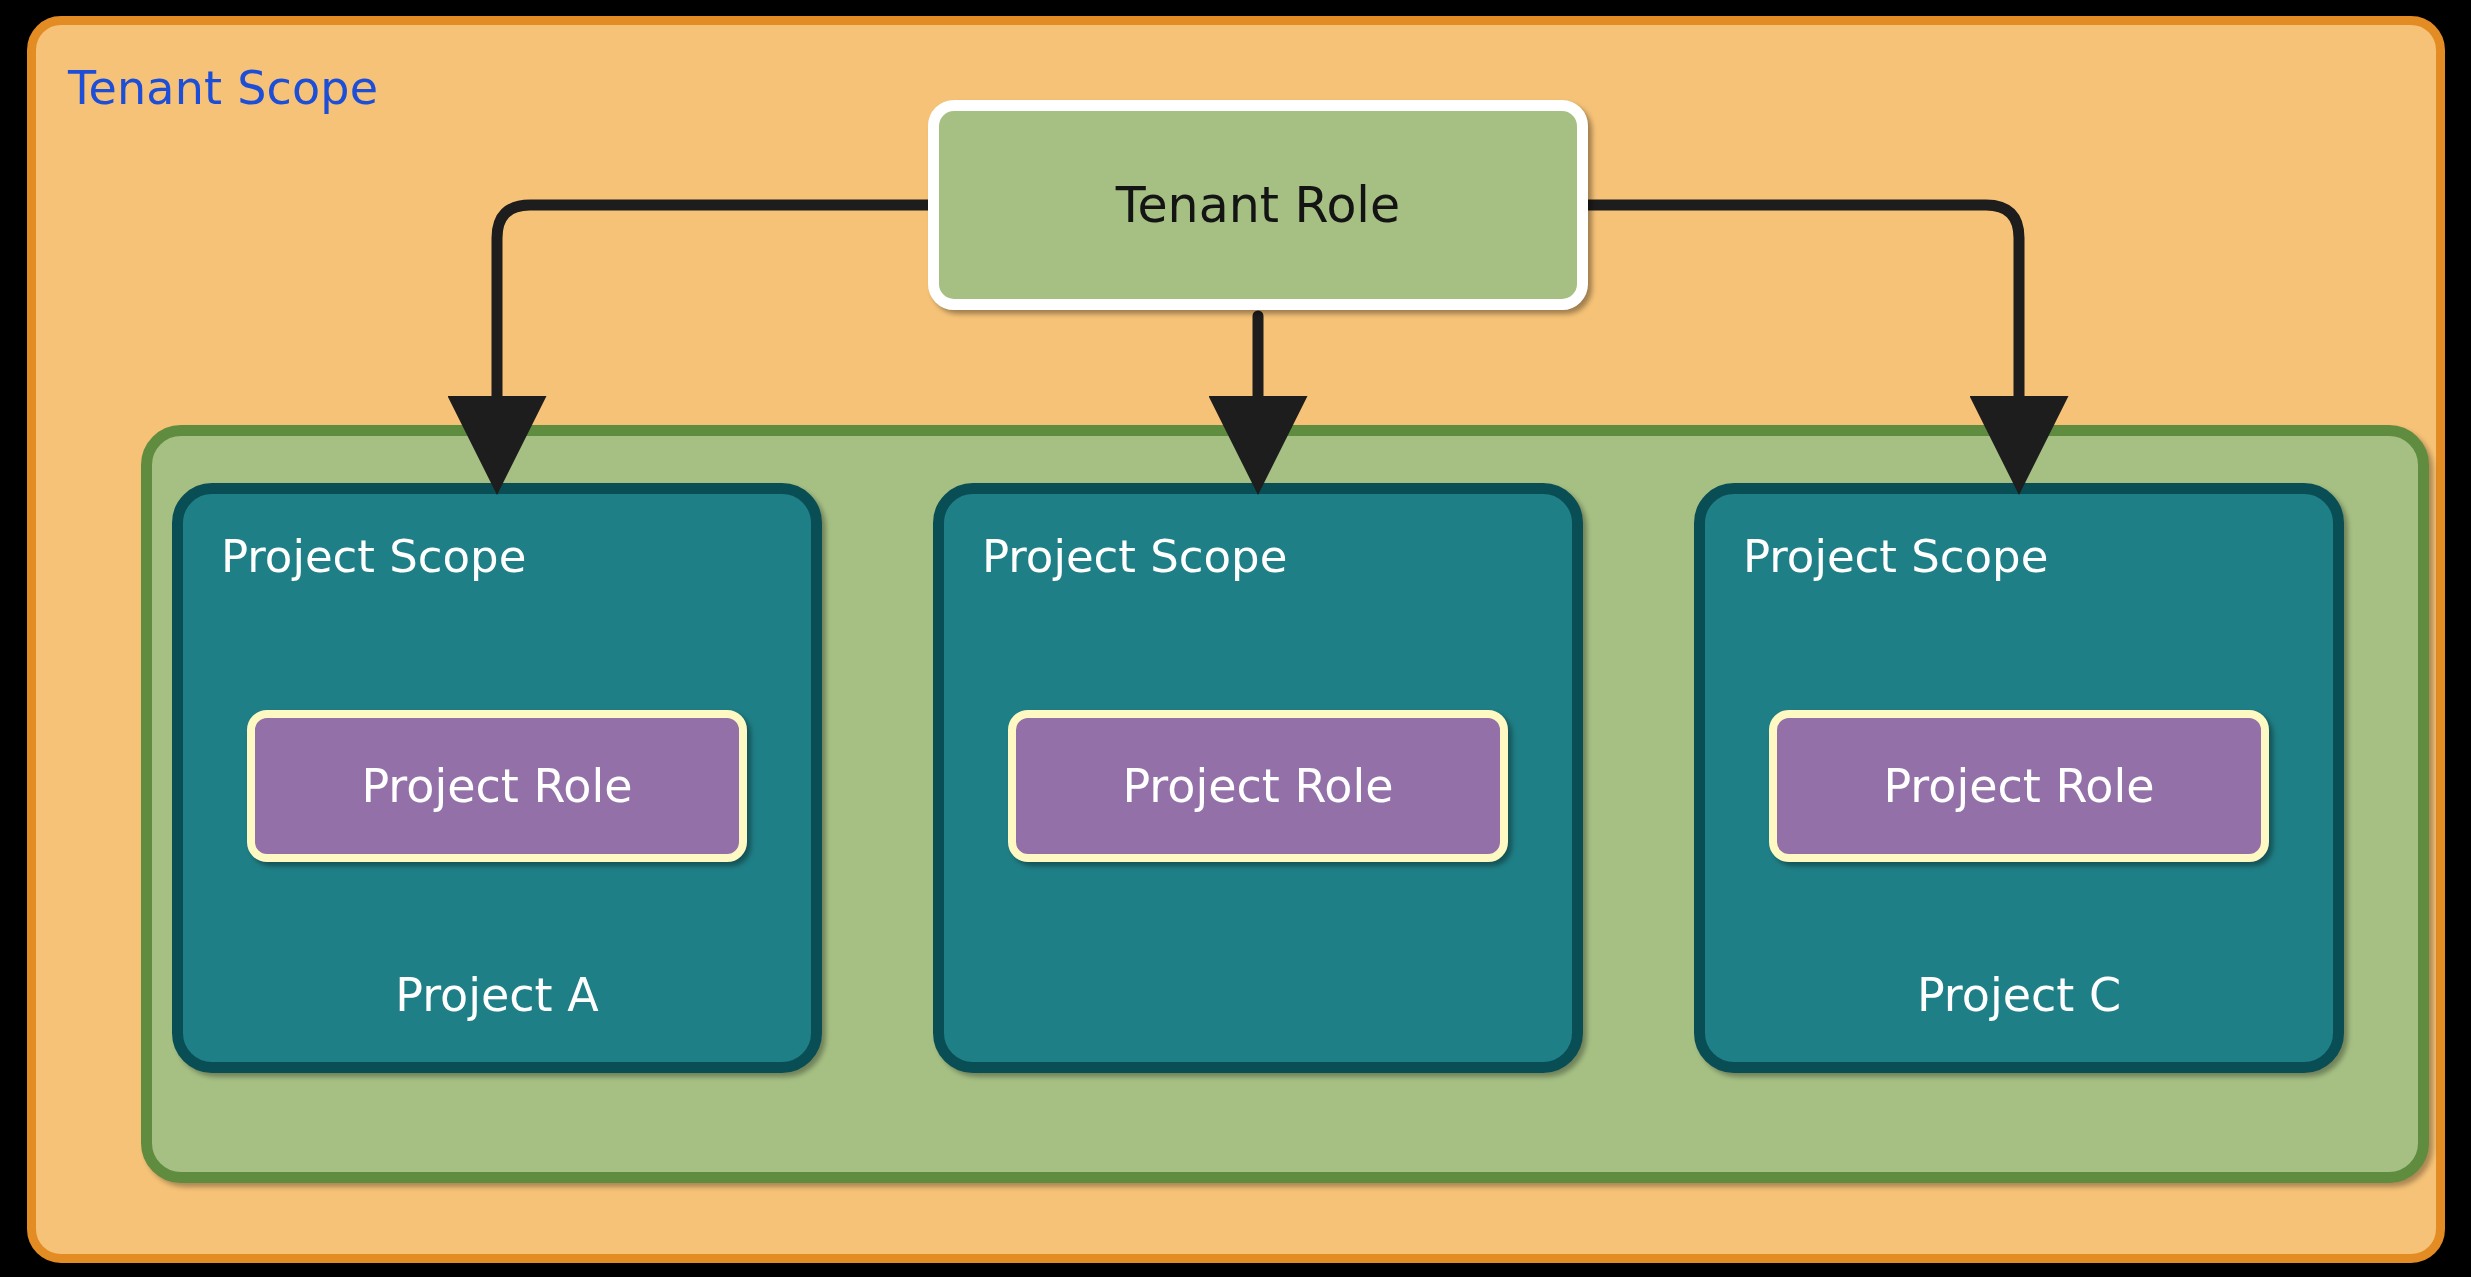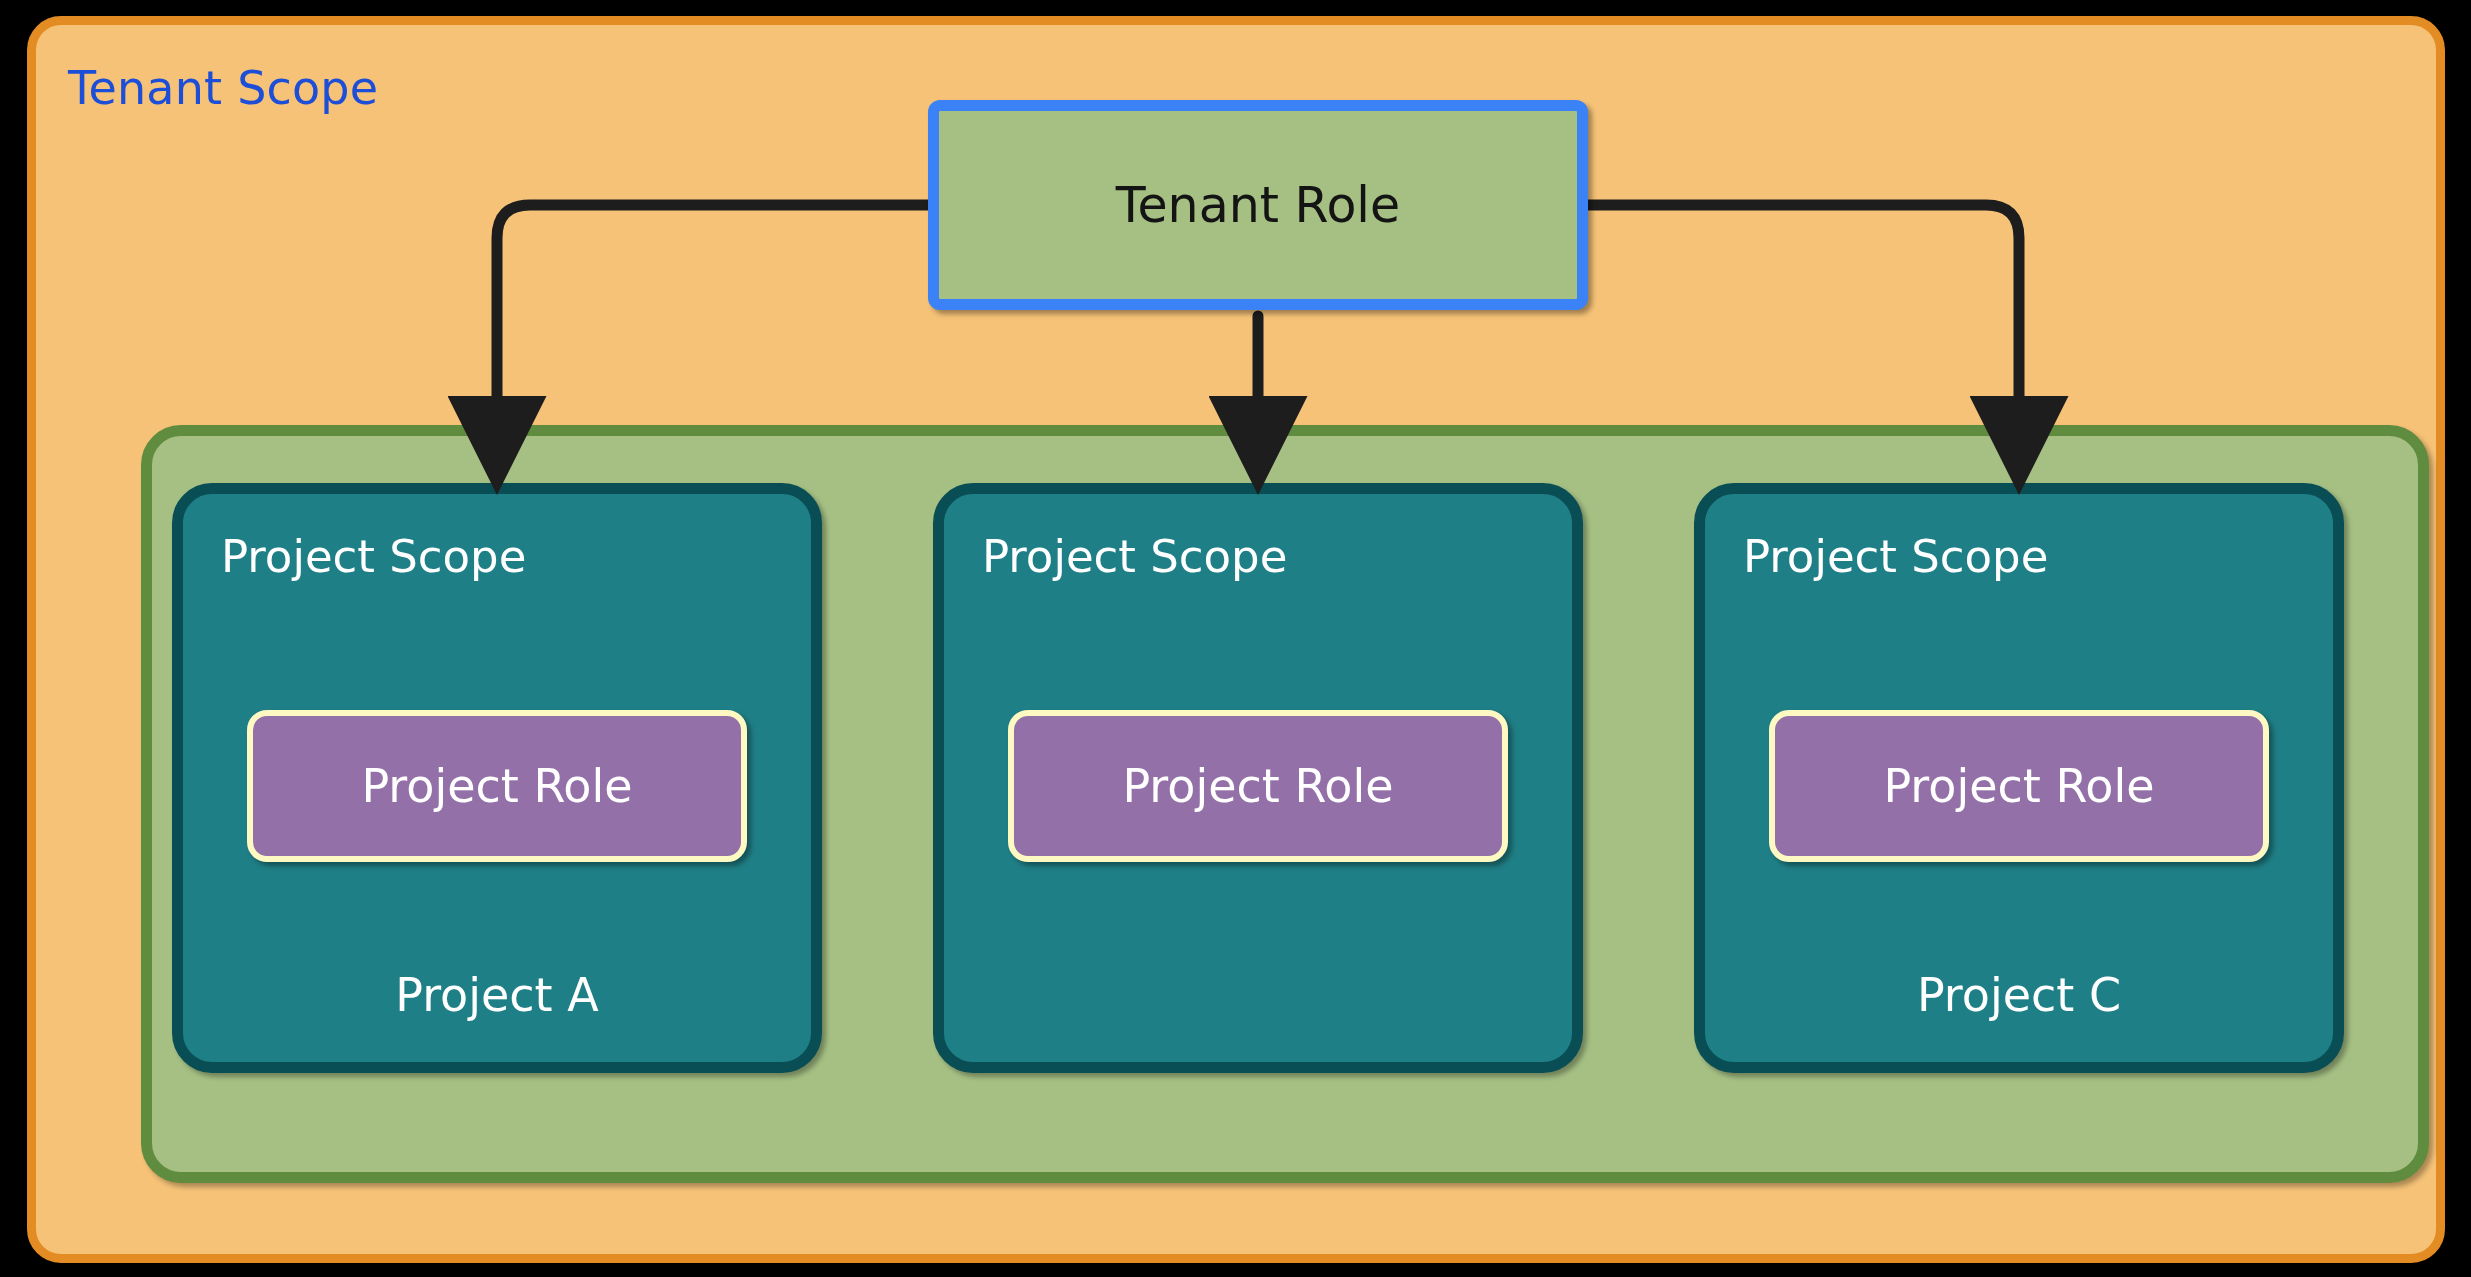--- a/index.html
+++ b/index.html
@@ -49,22 +49,22 @@
 
   
   .tenant-role {
     position: absolute;
     left: 928px;
     top: 100px;
     width: 660px;
     height: 210px;
     box-sizing: border-box;
     background: #A6C084;
-    border: 11px solid #3b82f6;
-    border-radius: 12px;
+    border: 11px solid #ffffff;
+    border-radius: 26px;
     display: flex;
     align-items: center;
     justify-content: center;
     box-shadow: 4px 4px 5px rgba(0,0,0,0.35);
     z-index: 5;
   }
   .tenant-role-label {
     font-size: 49px;
     color: #141414;
     line-height: 1;
@@ -114,21 +114,21 @@
 
   
   .project-role {
     position: absolute;
     left: 64px;
     top: 216px;
     width: 500px;
     height: 152px;
     box-sizing: border-box;
     background: #9370A8;
-    border: 6px solid #fef9c3;
+    border: 8px solid #fef9c3;
     border-radius: 20px;
     display: flex;
     align-items: center;
     justify-content: center;
     box-shadow: 4px 4px 5px rgba(0,0,0,0.35);
   }
   .project-role-label {
     font-size: 46px;
     color: #FFFFFF;
     line-height: 1;

